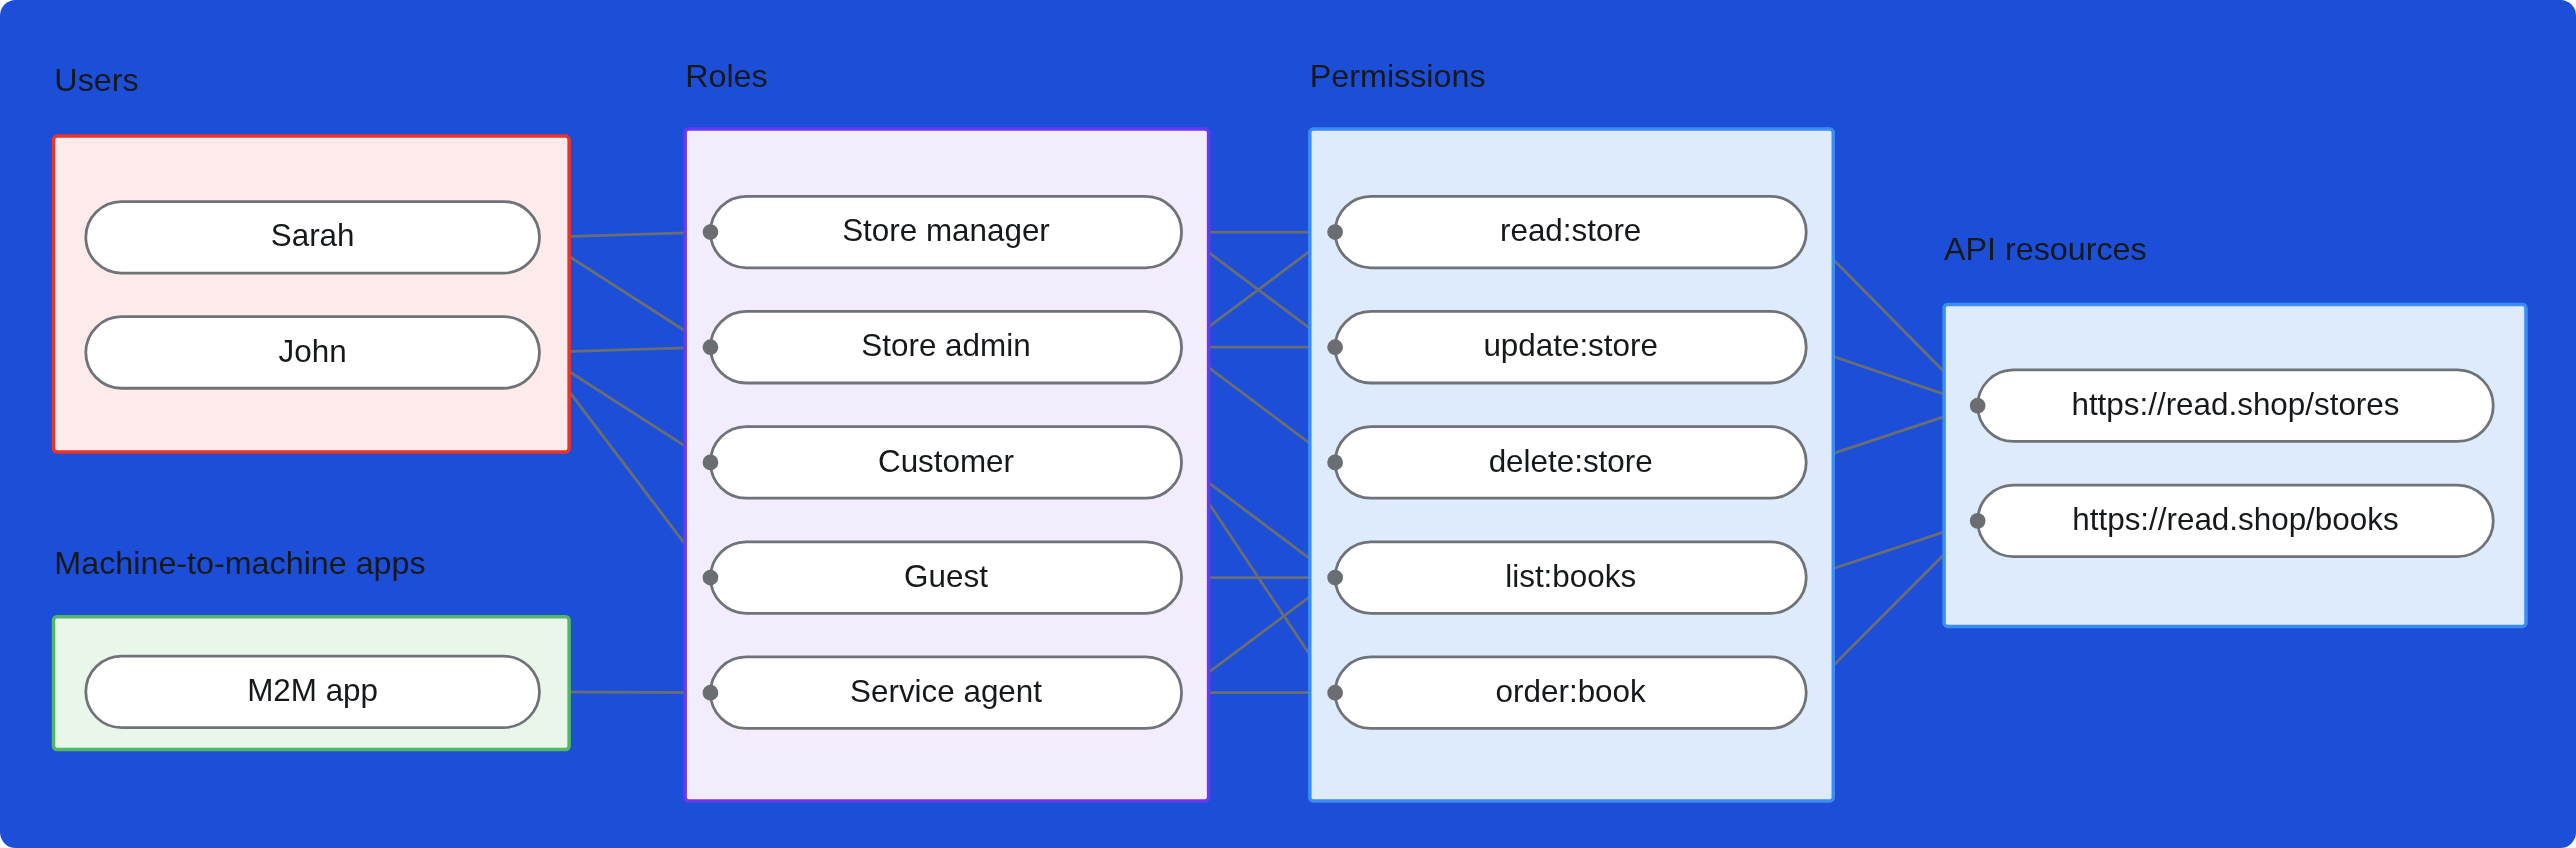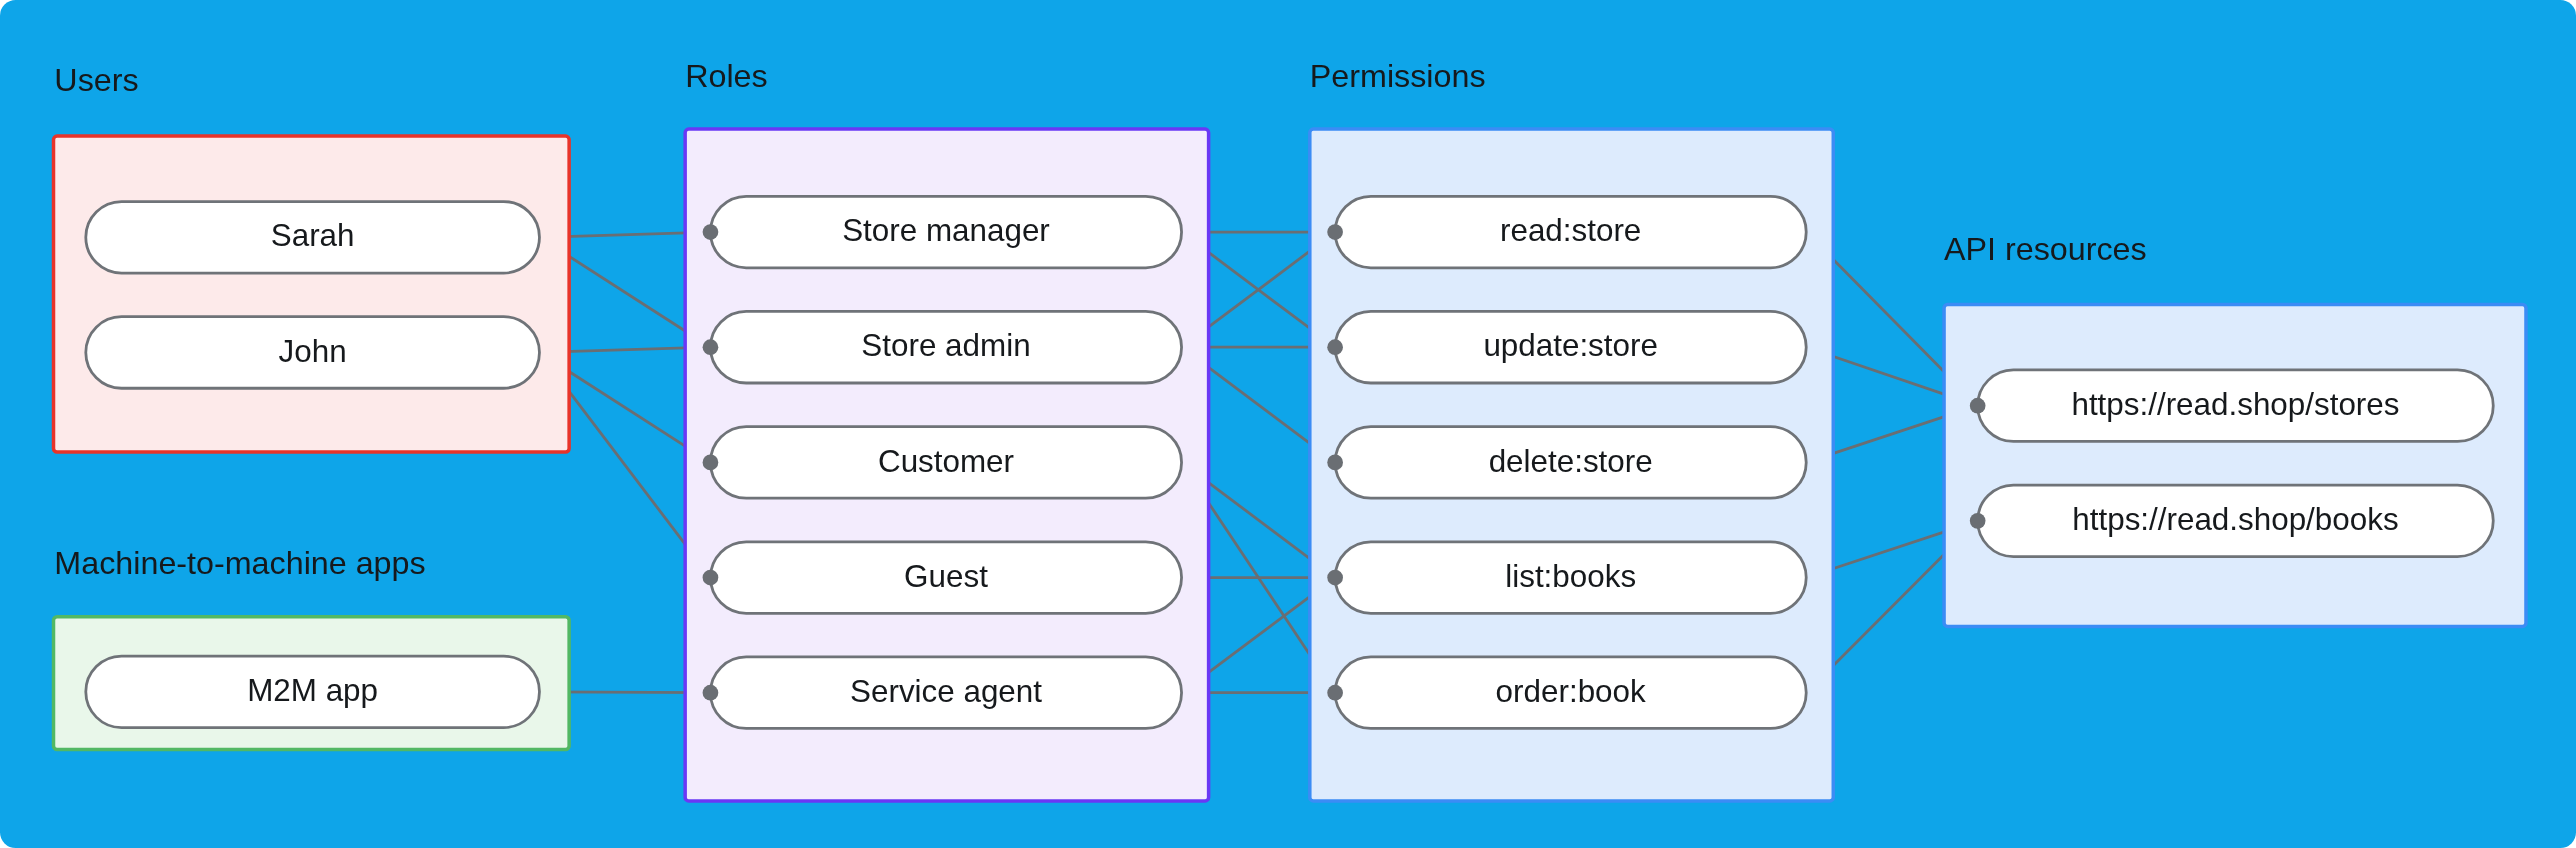--- a/index.html
+++ b/index.html
@@ -5,21 +5,21 @@
   html,body{margin:0;padding:0;}
   body{
     width:2576px;height:848px;
     background:#ffffff;
     font-family:"Liberation Sans","DejaVu Sans",sans-serif;
     overflow:hidden;
   }
   #canvas{
     position:relative;
     width:2576px;height:848px;
-    background:#0ea5e9;
+    background:#1d4ed8;
     border-radius:15.7px;
     overflow:hidden;
   }
   svg#diagram{position:absolute;left:0;top:0;width:2576px;height:848px;display:block;}
   .group-label{
     font-size:37px;
     fill:#16191c;
     font-family:"Liberation Sans","DejaVu Sans",sans-serif;
     dominant-baseline:middle;
   }

